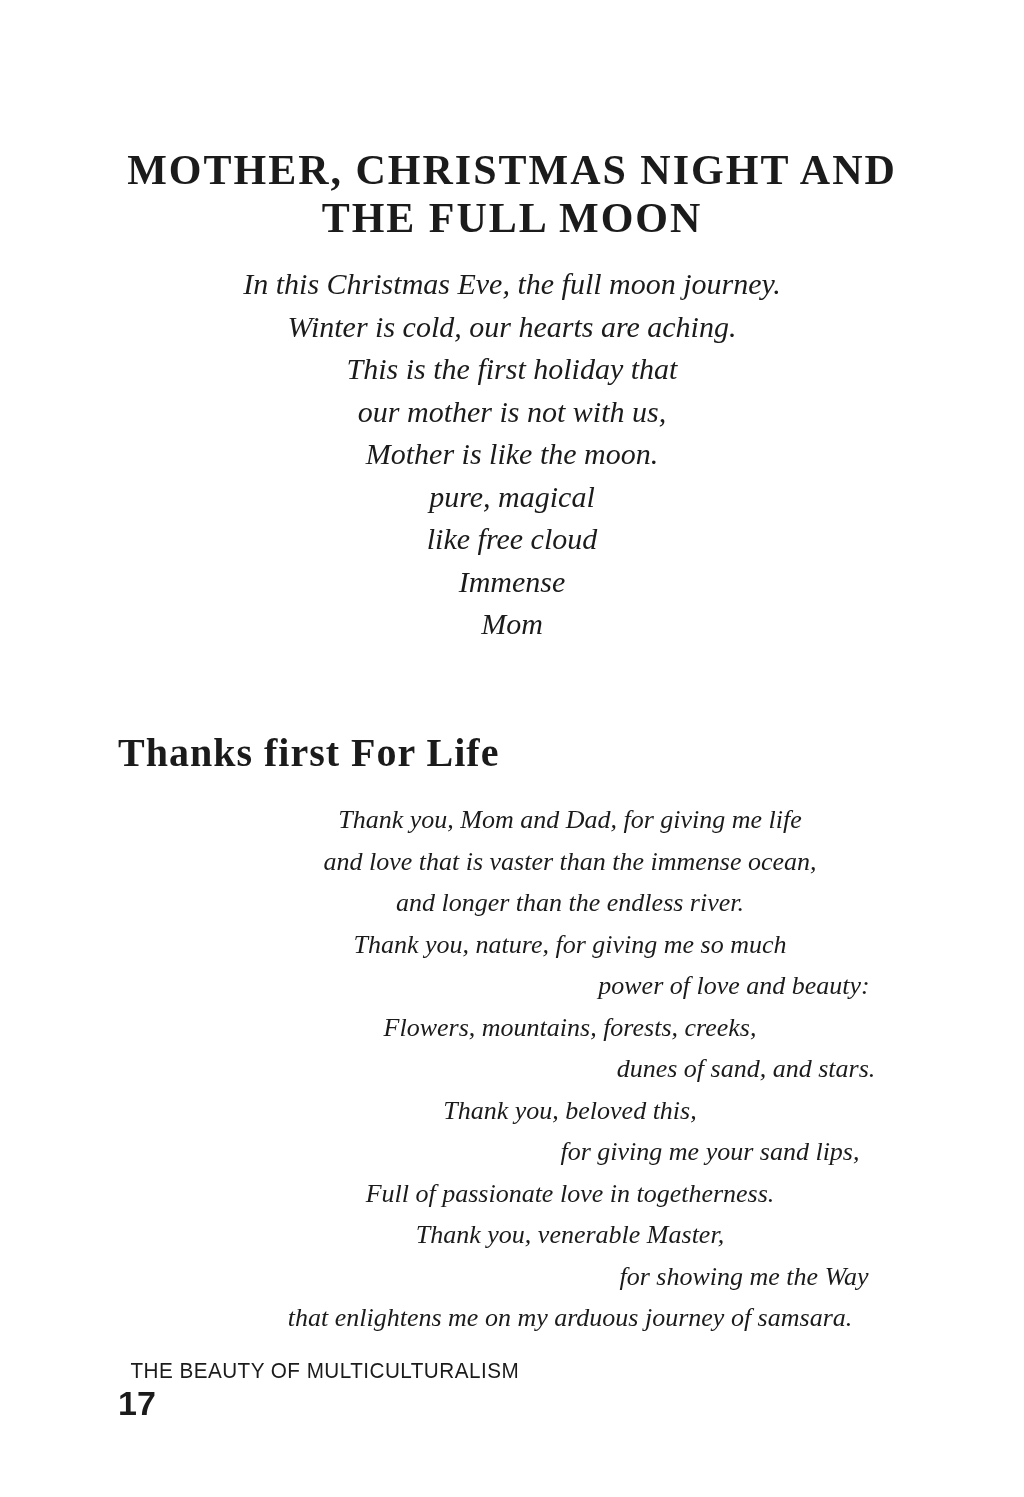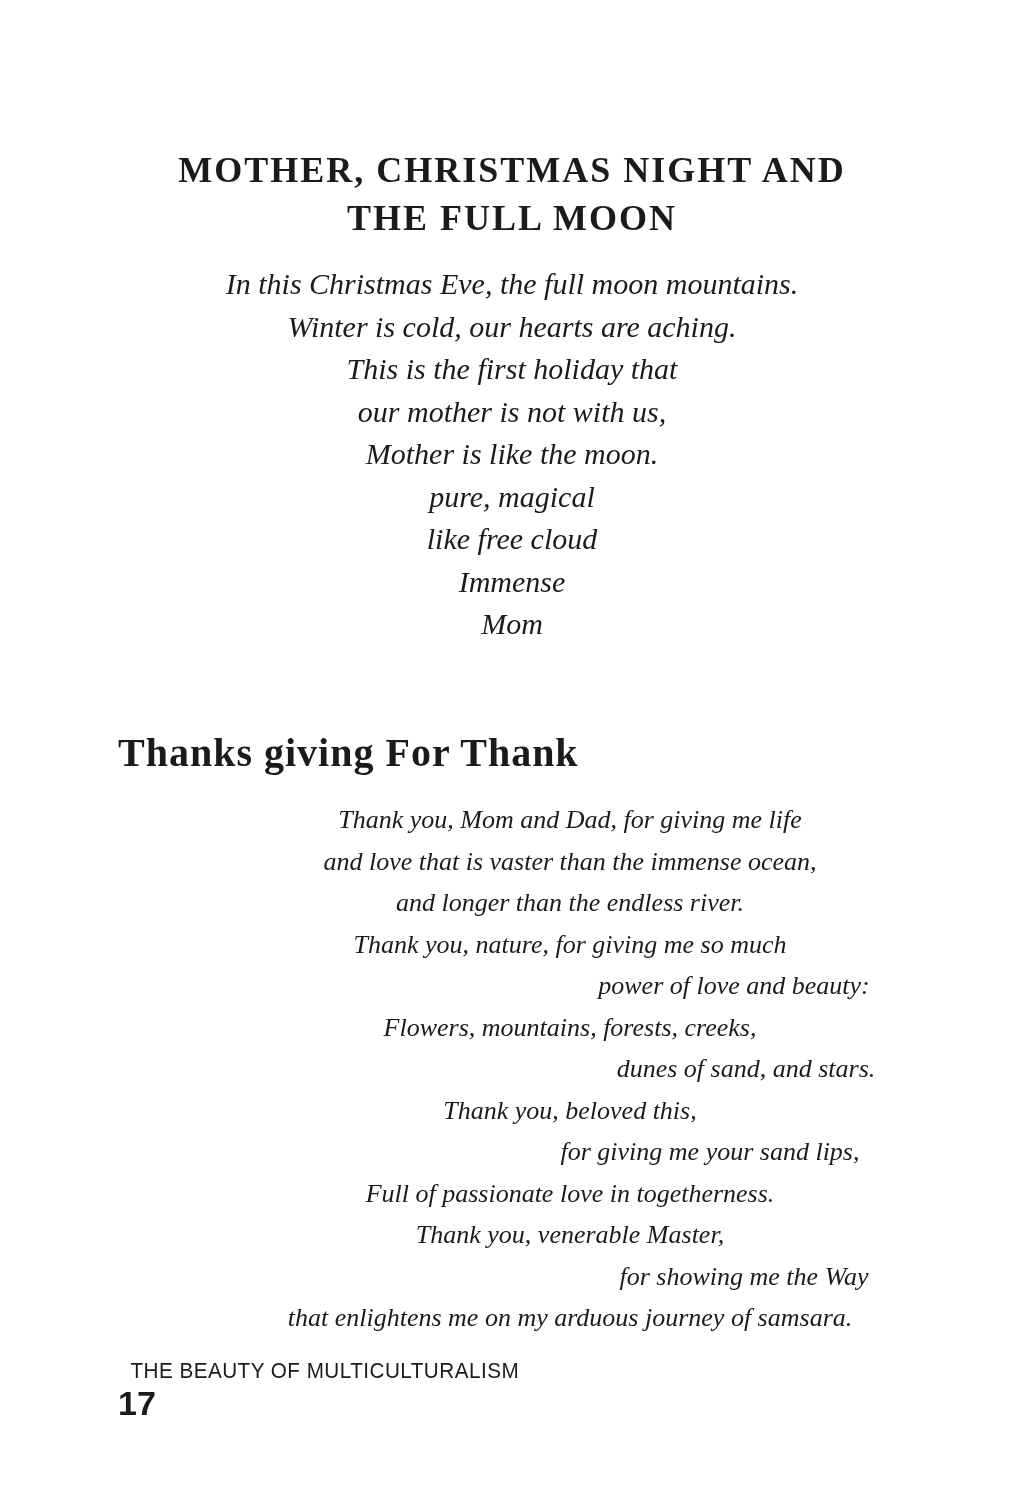--- a/index.html
+++ b/index.html
@@ -17,21 +17,21 @@
     overflow: hidden;
   }
 
   .title-block {
     position: absolute;
     top: 146px;
     left: 0;
     right: 0;
     text-align: center;
     font-weight: bold;
-    font-size: 36px;
+    font-size: 42px;
     line-height: 48px;
     letter-spacing: 2px;
     white-space: nowrap;
   }
 
   .poem-centered {
     position: absolute;
     top: 263px;
     left: 0;
     right: 0;
@@ -97,33 +97,33 @@
 
 <div class="page">
 
   <div class="title-block">
     <div>MOTHER, CHRISTMAS NIGHT AND</div>
     <div>THE FULL MOON</div>
   </div>
 
   <div class="poem-centered">
     <div>
-        <div>In this Christmas Eve, the full moon mountains.</div>
+        <div>In this Christmas Eve, the full moon journey.</div>
         <div>Winter is cold, our hearts are aching.</div>
         <div>This is the first holiday that</div>
         <div>our mother is not with us,</div>
         <div>Mother is like the moon.</div>
         <div>pure, magical</div>
         <div>like free cloud</div>
         <div>Immense</div>
       </div>
     <div class="poem-signature">Mom</div>
   </div>
 
-  <div class="section-heading">Thanks giving For Thank</div>
+  <div class="section-heading">Thanks first For Life</div>
 
   <div class="poem-left">
       <div>Thank you, Mom and Dad, for giving me life</div>
       <div>and love that is vaster than the immense ocean,</div>
       <div>and longer than the endless river.</div>
       <div>Thank you, nature, for giving me so much</div>
       <div style="padding-left: 328px;">power of love and beauty:</div>
       <div>Flowers, mountains, forests, creeks,</div>
       <div style="padding-left: 352px;">dunes of sand, and stars.</div>
       <div>Thank you, beloved this,</div>

